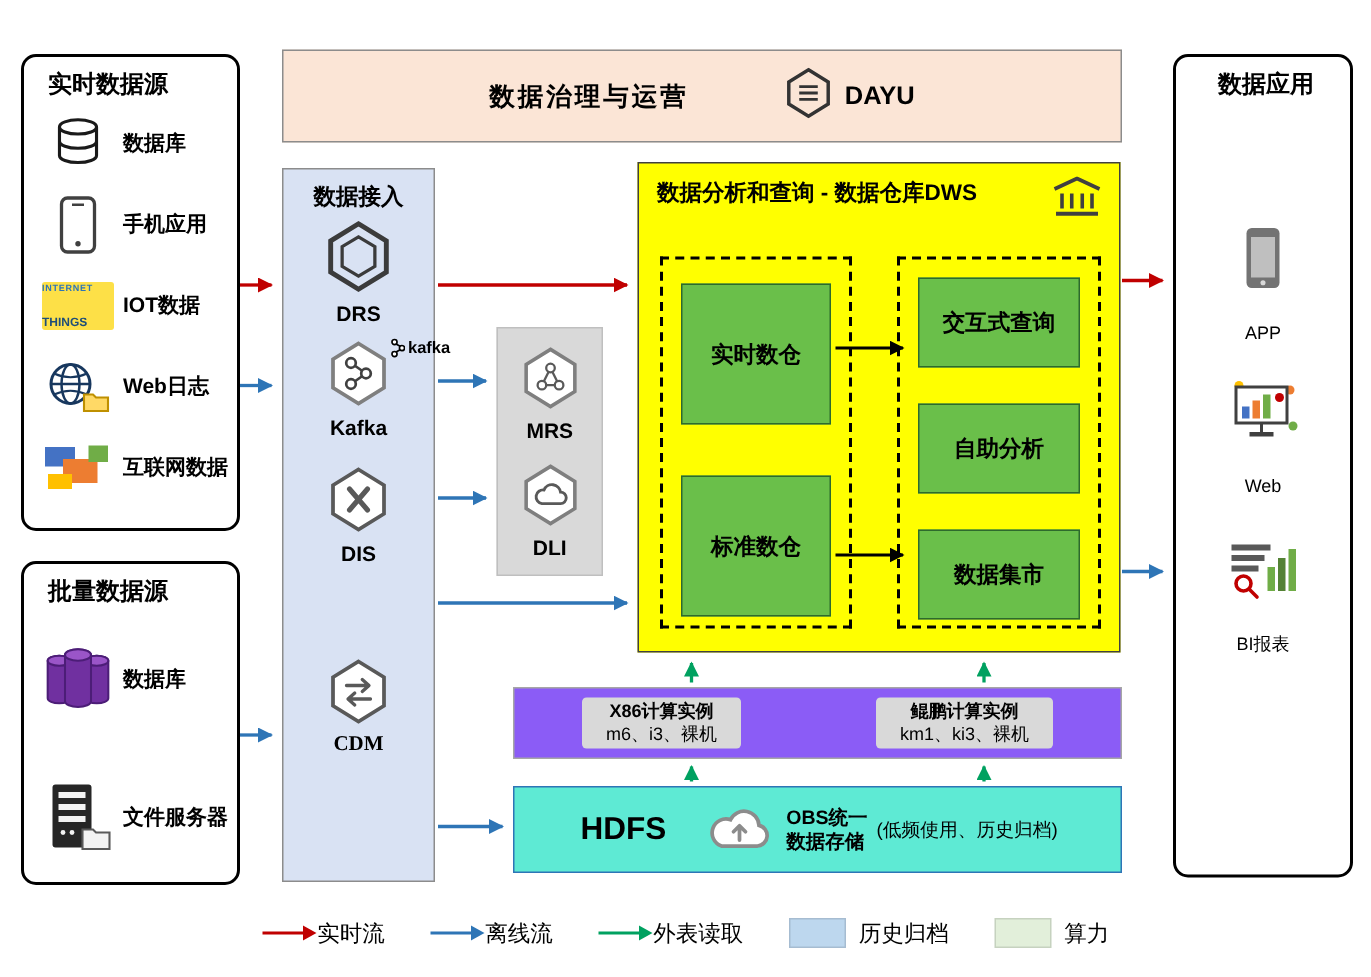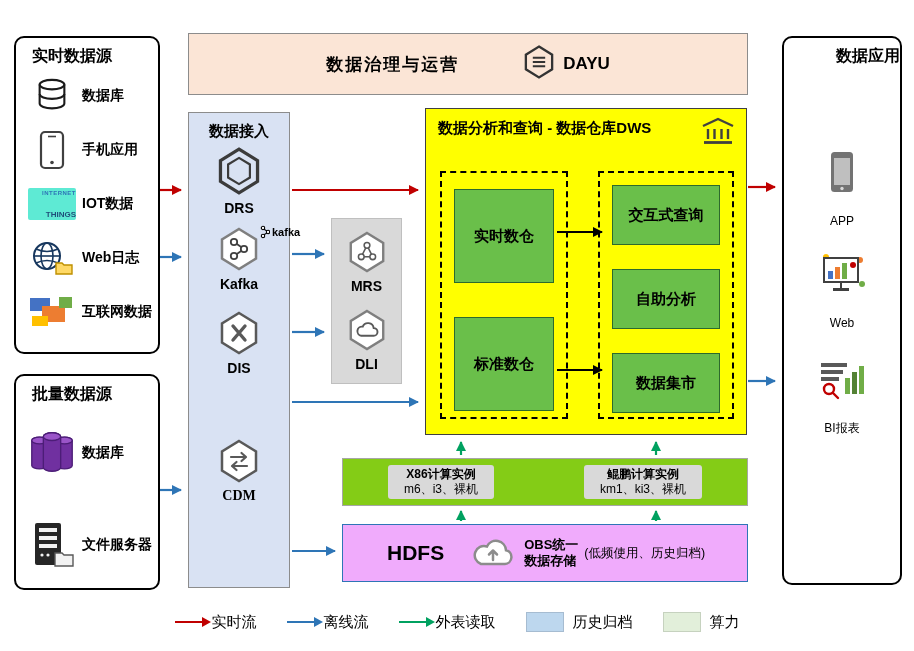--- a/index.html
+++ b/index.html
@@ -5,21 +5,21 @@
   html,body{margin:0;padding:0;background:#fff;}
   .canvas{position:relative;width:914px;height:651px;background:#fff;overflow:hidden;
           font-family:"Liberation Sans","DejaVu Sans",sans-serif;color:#000;}
 
   
   .panel{position:absolute;background:#fff;border:2px solid #000;border-radius:10px;box-sizing:border-box;}
   #realtime-panel{left:14px;top:36px;width:146px;height:318px;}
   #batch-panel{left:14px;top:374px;width:146px;height:216px;}
   #apps-panel{left:782px;top:36px;width:120px;height:549px;}
   .panel-title{font-weight:bold;font-size:16px;padding:8px 0 2px 16px;}
-  #apps-panel .panel-title{text-align:right;padding-left:4px;}
+  #apps-panel .panel-title{text-align:center;padding-left:4px;}
 
   .src-item{display:flex;align-items:center;height:54px;padding:0 4px 0 10px;box-sizing:border-box;}
   .src-icon{width:52px;display:flex;justify-content:center;align-items:center;flex:0 0 52px;}
   .src-label{font-size:14px;margin-left:4px;line-height:1.25;font-weight:bold;}
   .batch-item{height:92px;}
 
   
   #gov-banner{position:absolute;left:188px;top:33px;width:560px;height:62px;background:#fbe5d6;
               border:1px solid #8c8c8c;box-sizing:border-box;display:flex;align-items:center;
               justify-content:center;gap:64px;}
@@ -50,29 +50,29 @@
   .dws-building{position:absolute;right:10px;top:7px;}
   .dashed{position:absolute;border:2px dashed #000;box-sizing:border-box;}
   #dws-left{left:14px;top:62px;width:128px;height:248px;}
   #dws-right{left:172px;top:62px;width:136px;height:248px;}
   .gnode{position:absolute;left:12px;right:12px;background:#6abf4a;border:1px solid #2d6a2d;
          display:flex;align-items:center;justify-content:center;font-weight:bold;font-size:15px;}
   #gn-rt{top:16px;height:92px;} #gn-std{top:144px;height:92px;}
   #gn-iq{top:12px;height:58px;} #gn-sa{top:96px;height:58px;} #gn-dm{top:180px;height:58px;}
 
   
-  #compute-box{position:absolute;left:342px;top:458px;width:406px;height:48px;background:#84cc16;
+  #compute-box{position:absolute;left:342px;top:458px;width:406px;height:48px;background:#8b5cf6;
                border:1px solid #a6a6a6;box-sizing:border-box;display:flex;align-items:center;
                justify-content:space-around;}
   .chip{background:#d9d9d9;border-radius:3px;padding:2px 16px;text-align:center;line-height:1.25;}
   .chip-title{font-weight:bold;font-size:12px;}
   .chip-spec{font-size:12px;}
 
   
-  #hdfs-box{position:absolute;left:342px;top:524px;width:406px;height:58px;background:#f0abfc;
+  #hdfs-box{position:absolute;left:342px;top:524px;width:406px;height:58px;background:#5eead4;
             border:1px solid #2e75b6;box-sizing:border-box;display:flex;align-items:center;}
   .hdfs-label{font-weight:bold;font-size:21px;margin-left:44px;}
   .obs-icon{margin-left:26px;display:flex;}
   .obs-text{margin-left:8px;font-weight:bold;font-size:13px;line-height:1.2;}
   .obs-note{font-size:12.5px;margin-left:6px;}
 
   
   .app-item{position:absolute;left:0;width:100%;display:flex;flex-direction:column;align-items:center;}
   #app-item-app{top:112px;} #app-item-web{top:214px;} #app-item-bi{top:320px;}
   .app-label{font-size:12px;margin-top:16px;}
@@ -84,21 +84,21 @@
   .leg-arrow{position:relative;width:28px;height:2px;background:currentColor;display:inline-block;}
   .leg-arrow::after{content:'';position:absolute;right:-8px;top:-4px;width:0;height:0;
                     border-top:5px solid transparent;border-bottom:5px solid transparent;
                     border-left:9px solid currentColor;}
   .lr{color:#c00000;} .lb{color:#2e75b6;} .lg{color:#00a160;}
   .leg-swatch{width:38px;height:20px;display:inline-block;border:1px solid rgba(0,0,0,0.12);box-sizing:border-box;}
   .sw-blue{background:#bdd7ee;} .sw-green{background:#e2efda;}
   .leg-label{color:#000;}
 
   
-  .iot-img{width:48px;height:32px;background:#5eead4;display:flex;flex-direction:column;align-items:flex-end;
+  .iot-img{width:48px;height:32px;background:#fde047;display:flex;flex-direction:column;align-items:flex-start;
            justify-content:center;border-radius:2px;gap:14px;}
   .iot-w1{font-size:6px;font-weight:bold;color:#2e75b6;letter-spacing:.5px;}
   .iot-w2{font-size:8px;font-weight:bold;color:#1f4e79;}
   .inet-img{position:relative;width:48px;height:34px;}
   .inet-img span{position:absolute;display:block;}
   .inet-b1{left:2px;top:3px;width:20px;height:13px;background:#4472c4;}
   .inet-b2{left:14px;top:11px;width:23px;height:16px;background:#ed7d31;}
   .inet-b3{left:31px;top:2px;width:13px;height:11px;background:#70ad47;}
   .inet-b4{left:4px;top:21px;width:16px;height:10px;background:#ffc000;}
 

